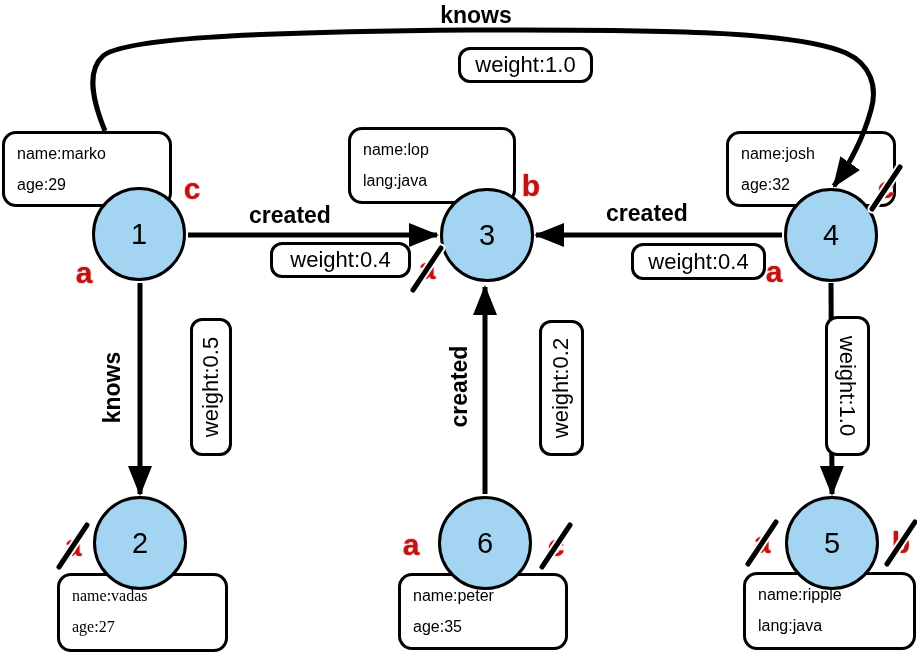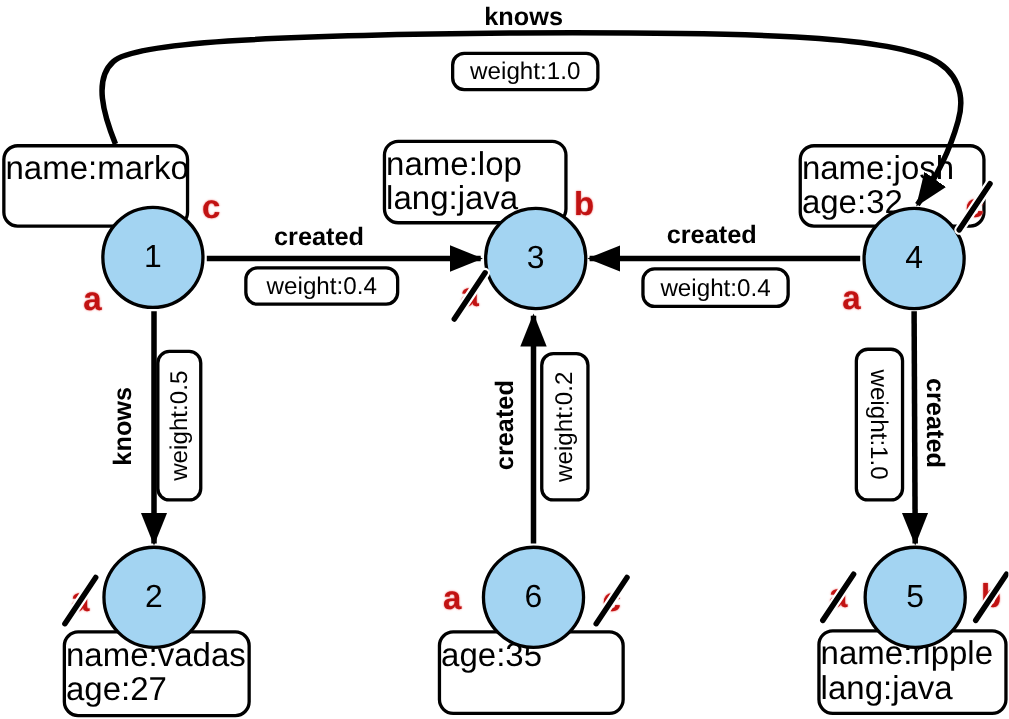--- a/index.html
+++ b/index.html
@@ -3,22 +3,22 @@
 <meta charset="utf-8">
 <style>
   html,body{margin:0;padding:0;background:#fff;}
   #stage{
     position:relative;width:917px;height:654px;background:#ffffff;
     font-family:"Liberation Sans",sans-serif;overflow:hidden;
   }
   
   .pbox{
     position:absolute;box-sizing:border-box;background:#ffffff;
-    border:3px solid #000;border-radius:14px;padding:4px 0;
-    font-size:30px;line-height:31px;color:#000;z-index:1;
+    border:3px solid #000;border-radius:14px;padding:4px 12px;
+    font-size:16px;line-height:31px;color:#000;z-index:1;
   }
   
   svg.edges{position:absolute;left:0;top:0;z-index:2;}
   svg.strikes{position:absolute;left:0;top:0;z-index:6;}
   
   .vertex{
     position:absolute;box-sizing:border-box;width:94px;height:94px;
     border:3px solid #000;border-radius:50%;background:#a3d4f2;
     display:flex;align-items:center;justify-content:center;
     font-size:29px;color:#000;z-index:3;
@@ -30,51 +30,53 @@
     text-shadow:2px 0 0 #fff,-2px 0 0 #fff,0 2px 0 #fff,0 -2px 0 #fff,
       1px 1px 0 #fff,-1px -1px 0 #fff,1px -1px 0 #fff,-1px 1px 0 #fff;
   }
   .rot-ccw{transform:rotate(-90deg);transform-origin:center center;}
   .rot-cw{transform:rotate(90deg);transform-origin:center center;}
   
   .wbox{
     position:absolute;box-sizing:border-box;background:#fff;
     border:3px solid #000;border-radius:12px;z-index:4;
     display:flex;align-items:center;justify-content:center;
-    font-size:22px;color:#000;white-space:nowrap;
+    font-size:22px;color:#000;white-space:nowrap;margin-left:48px;
   }
   .wbox span{white-space:nowrap;}
   
   .letter{
     position:absolute;width:40px;text-align:center;z-index:2;
     font-size:30px;font-weight:bold;color:#c11212;line-height:30px;
     text-shadow:0 0 2px #ee8080,0 0 1px #ee8080;
   }
 </style>
 </head>
 <body>
 
 <div id="stage">
 
   <div class="pbox" style="left:2px;top:131px;width:170px;height:76px;">
     <div>name:marko</div>
+    <div>age:29</div>
   </div>
   <div class="pbox" style="left:348px;top:127px;width:168px;height:77px;">
     <div>name:lop</div>
     <div>lang:java</div>
   </div>
   <div class="pbox" style="left:694px;top:131px;width:170px;height:76px;margin-left:32px;">
     <div>name:josh</div>
     <div>age:32</div>
   </div>
-  <div class="pbox" style="left:57px;top:573px;width:171px;height:79px;">
+  <div class="pbox" style="left:57px;top:573px;width:171px;height:79px;font-family:Liberation Serif, serif;">
     <div>name:vadas</div>
     <div>age:27</div>
   </div>
   <div class="pbox" style="left:398px;top:573px;width:170px;height:77px;">
+    <div>name:peter</div>
     <div>age:35</div>
   </div>
   <div class="pbox" style="left:743px;top:572px;width:173px;height:78px;">
     <div>name:ripple</div>
     <div>lang:java</div>
   </div>
 
   <span class="letter" style="left:172px;top:174px;">c</span>
   <span class="letter" style="left:64px;top:258px;">a</span>
   <span class="letter" style="left:511px;top:171px;">b</span>

